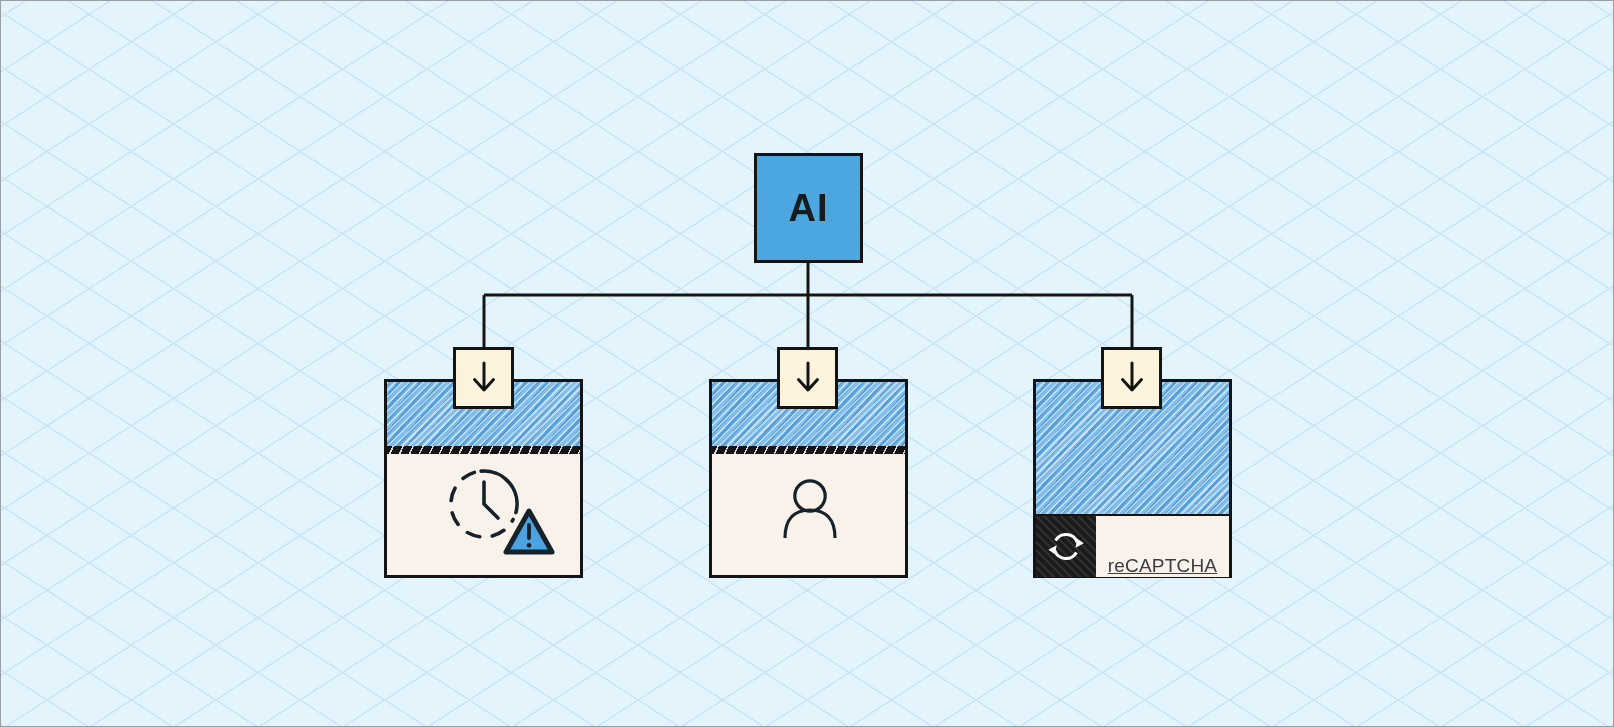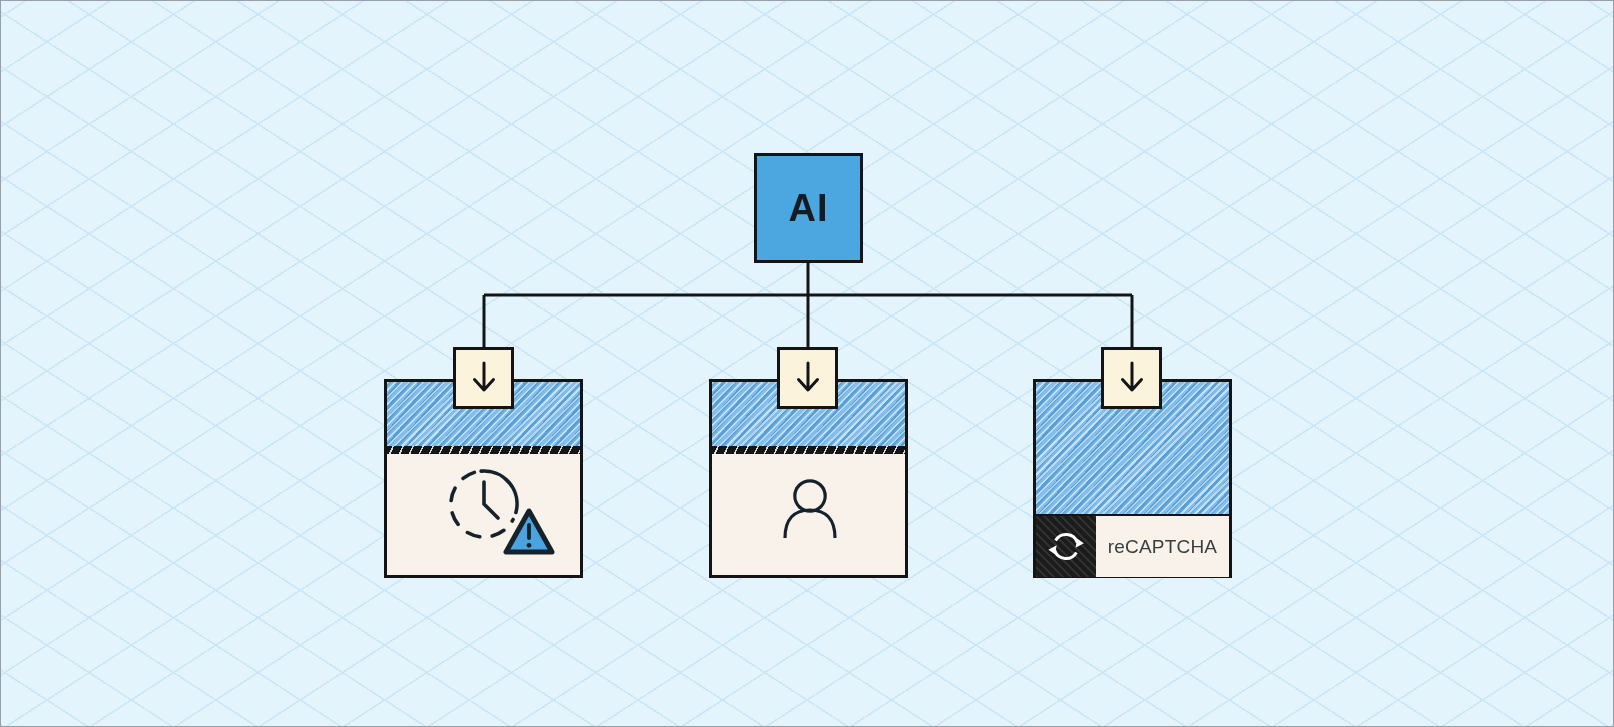--- a/index.html
+++ b/index.html
@@ -58,22 +58,22 @@
 
   .bottom-row{
     flex:0 0 auto;height:61px;display:flex;border-top:2px solid #141414;
   }
   .black-square{
     width:60px;flex:0 0 auto;background:#1B1B1B;position:relative;
     background-image:repeating-linear-gradient(45deg, rgba(255,255,255,0.09) 0 2px, rgba(0,0,0,0) 2px 6px);
     display:flex;align-items:center;justify-content:center;
   }
   .recaptcha-area{
-    flex:1 1 auto;background:#F8F2EA;display:flex;align-items:center;justify-content:center;
-    font-size:19px;color:#3A3E41;letter-spacing:0.2px;
+    flex:1 1 auto;background:#F8F2EA;display:flex;align-items:flex-end;justify-content:center;
+    font-size:19px;color:#3A3E41;letter-spacing:0.2px;text-decoration:underline;
   }
 
   .icon-clock-warning{position:absolute;left:60px;top:14px;}
   .icon-person{position:absolute;left:66px;top:25px;}
 </style>
 </head>
 <body>
 
 <div class="stage">
 

